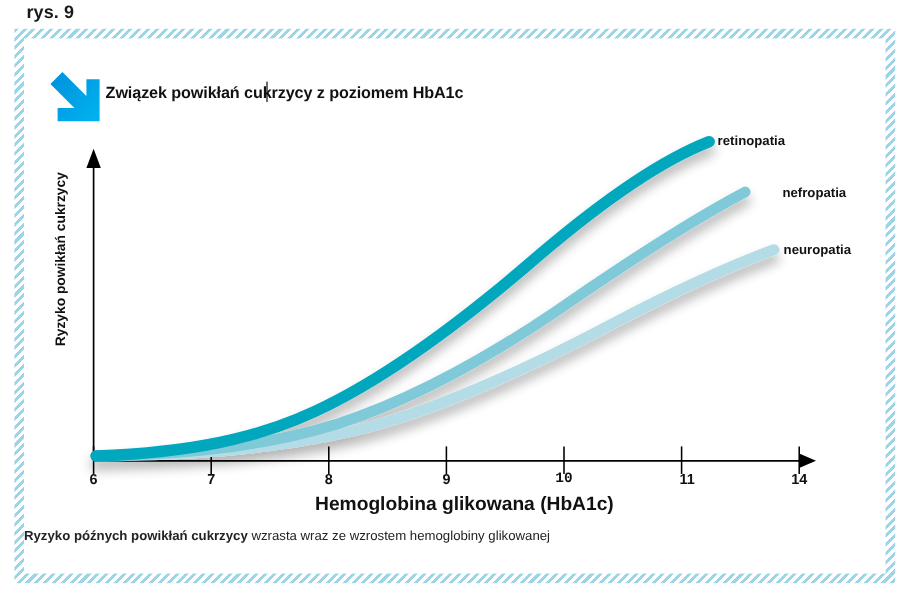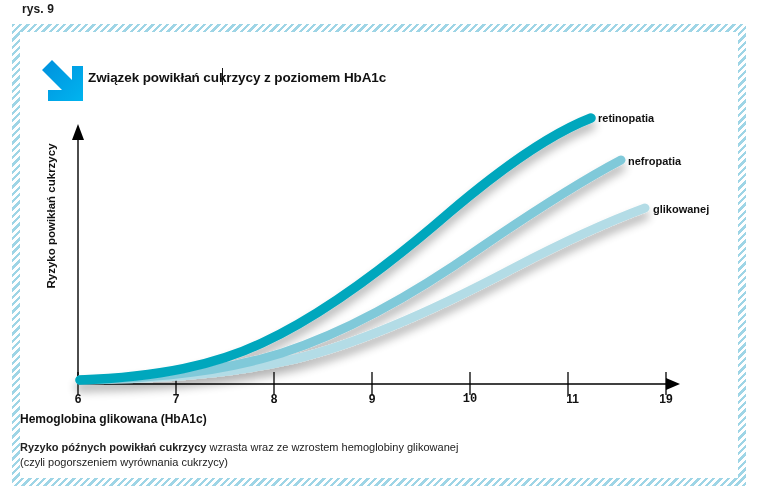--- a/index.html
+++ b/index.html
@@ -6,21 +6,21 @@
   body{
     width:758px;height:496px;
     background:#ffffff;
     font-family:"Liberation Sans", sans-serif;
     position:relative;
     overflow:hidden;
     -webkit-font-smoothing:antialiased;
   }
   #fig-label{
     position:absolute;left:22px;top:2px;
-    font-size:12px;font-weight:bold;color:#1a1a1a;
+    font-size:15px;font-weight:bold;color:#1a1a1a;
     letter-spacing:0.1px;
   }
   #figure-frame{
     position:absolute;left:12px;top:24px;
     width:734px;height:462px;
     box-sizing:border-box;
     padding:8px;
     background-image:
       repeating-linear-gradient(135deg,
         #9ed5e6 0px, #9ed5e6 2.4px,
@@ -48,21 +48,22 @@
     left:-74px;top:178px;
     width:210px;
     transform:rotate(-90deg);
     transform-origin:center center;
     text-align:center;
     font-size:11.5px;font-weight:bold;color:#111111;
     white-space:nowrap;
   }
   #xlabel{
     position:absolute;left:0;top:380px;width:734px;
-    font-size:12px;font-weight:bold;color:#111111;
+    text-align:center;
+    font-size:16px;font-weight:bold;color:#111111;
   }
   .tick-label{
     position:absolute;top:360px;
     font-size:12px;font-weight:bold;color:#111111;
     width:22px;text-align:center;margin-left:-11px;
   }
   .series-label{
     position:absolute;
     font-size:11px;font-weight:bold;color:#111111;
     white-space:nowrap;
@@ -138,26 +139,25 @@
 
       <div id="ylabel">Ryzyko powikłań cukrzycy</div>
       <div id="xlabel">Hemoglobina glikowana (HbA1c)</div>
 
       <div class="tick-label" style="left:58px;">6</div>
       <div class="tick-label" style="left:156px;">7</div>
       <div class="tick-label" style="left:254px;">8</div>
       <div class="tick-label" style="left:352px;">9</div>
       <div class="tick-label" style="left:450px;font-family:Liberation Mono, monospace;">10</div>
       <div class="tick-label" style="left:548px;text-align:right;">11</div>
-      <div class="tick-label" style="left:646px;">19</div>
+      <div class="tick-label" style="left:646px;">14</div>
 
       <div class="series-label" style="left:578px;top:80px;">retinopatia</div>
-      <div class="series-label" style="left:608px;top:123px;">nefropatia</div>
-      <div class="series-label" style="left:633px;top:171px;">glikowanej</div>
+      <div class="series-label" style="left:632px;top:123px;">nefropatia</div>
+      <div class="series-label" style="left:633px;top:171px;">neuropatia</div>
     </div>
 
     <div id="caption">
       <div><b>Ryzyko późnych powikłań cukrzycy</b><span> wzrasta wraz ze wzrostem hemoglobiny glikowanej</span></div>
-      <div>(czyli pogorszeniem wyrównania cukrzycy)</div>
     </div>
 
   </div>
 </div>
 
 </body></html>

